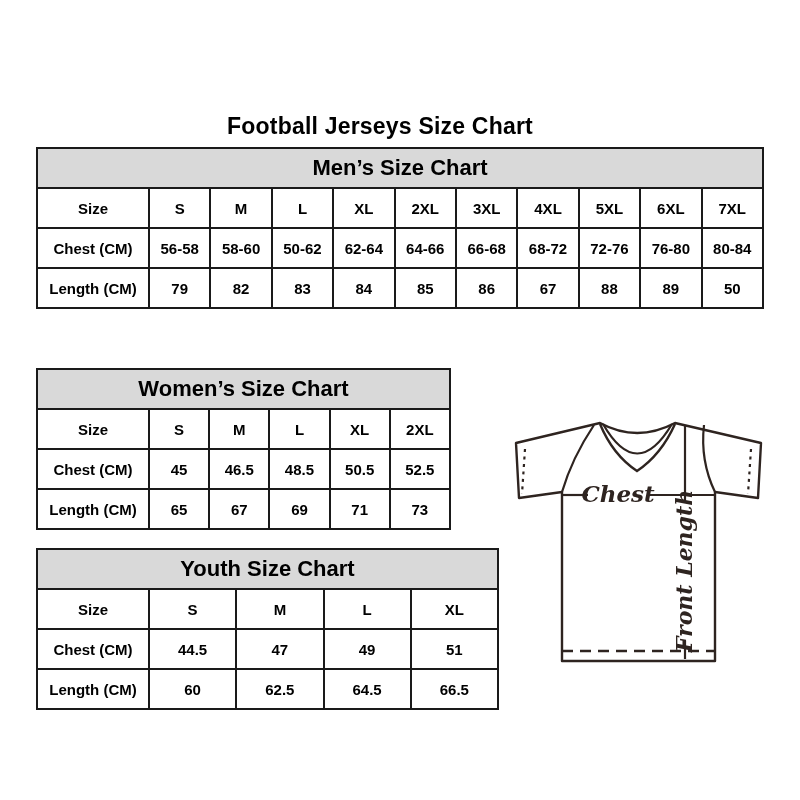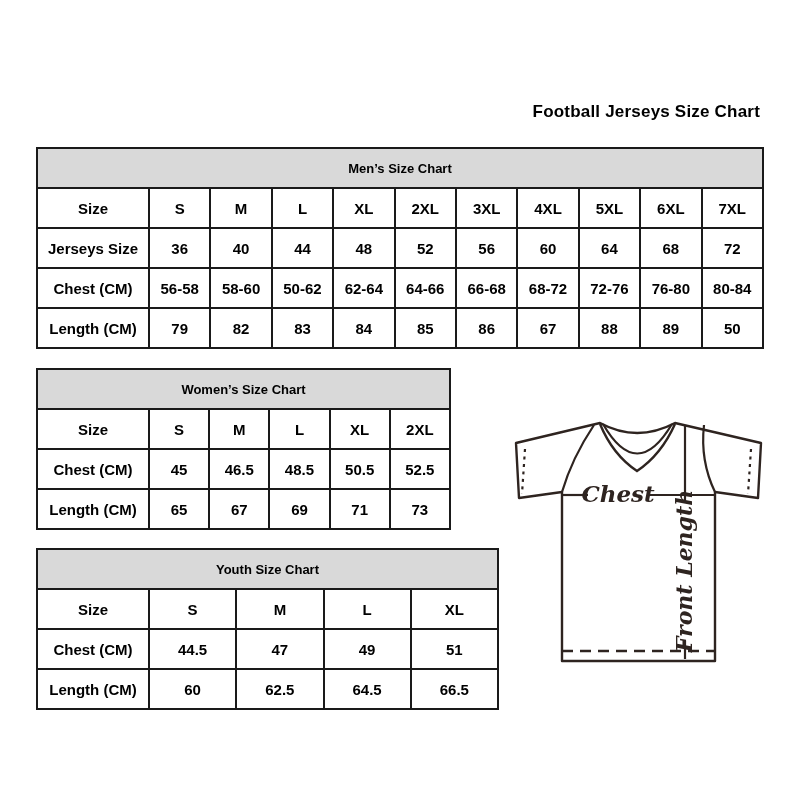--- a/index.html
+++ b/index.html
@@ -13,23 +13,23 @@
   html,body{width:800px;height:800px;}
   body{
     position:relative;
     background:var(--page-bg);
     font-family:"Liberation Sans", sans-serif;
     color:var(--text);
     overflow:hidden;
   }
   .page-title{
     position:absolute;
-    left:0; right:40px; top:102px;
-    text-align:right;
-    font-size:17px;
+    left:0; right:40px; top:113px;
+    text-align:center;
+    font-size:23px;
     font-weight:bold;
     letter-spacing:0.2px;
   }
   table.size-table{
     position:absolute;
     border-collapse:collapse;
     table-layout:fixed;
     background:#fff;
   }
   table.size-table th, table.size-table td{
@@ -38,21 +38,21 @@
     vertical-align:middle;
     font-weight:bold;
     font-size:15px;
     height:40px;
     padding:0 2px;
     overflow:hidden;
     white-space:nowrap;
   }
   table.size-table .caption{
     background:var(--header-bg);
-    font-size:13px;
+    font-size:22px;
     height:40px;
   }
   #mens-table{ left:36px; top:147px; width:728px; }
   #womens-table{ left:36px; top:368px; width:415px; }
   #youth-table{ left:36px; top:548px; width:463px; }
   col.label-col{ width:112px; }
 
   .jersey-diagram{
     position:absolute;
     left:500px; top:403px;
@@ -88,33 +88,20 @@
         <td>L</td>
         <td>XL</td>
         <td>2XL</td>
         <td>3XL</td>
         <td>4XL</td>
         <td>5XL</td>
         <td>6XL</td>
         <td>7XL</td>
       </tr>
       <tr>
-        <th>Jerseys Size</th>
-        <td>36</td>
-        <td>40</td>
-        <td>44</td>
-        <td>48</td>
-        <td>52</td>
-        <td>56</td>
-        <td>60</td>
-        <td>64</td>
-        <td>68</td>
-        <td>72</td>
-      </tr>
-      <tr>
         <th>Chest (CM)</th>
         <td>56-58</td>
         <td>58-60</td>
         <td>50-62</td>
         <td>62-64</td>
         <td>64-66</td>
         <td>66-68</td>
         <td>68-72</td>
         <td>72-76</td>
         <td>76-80</td>

